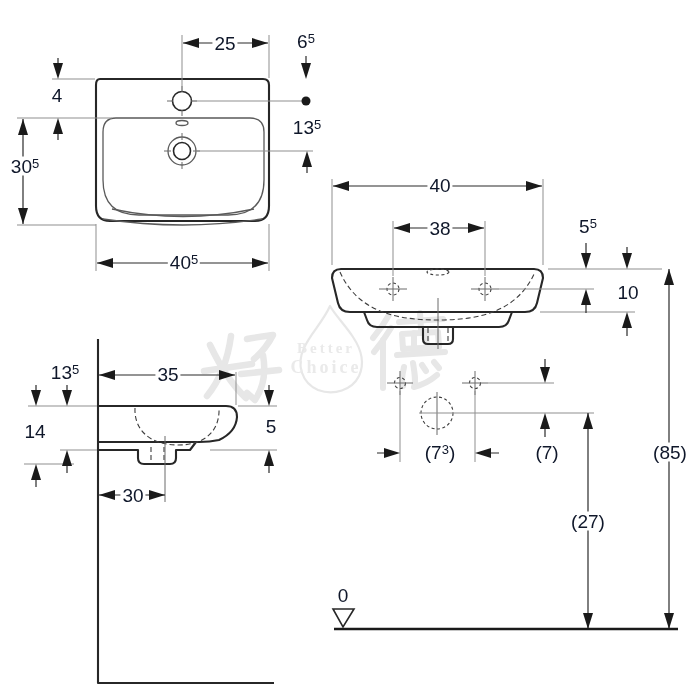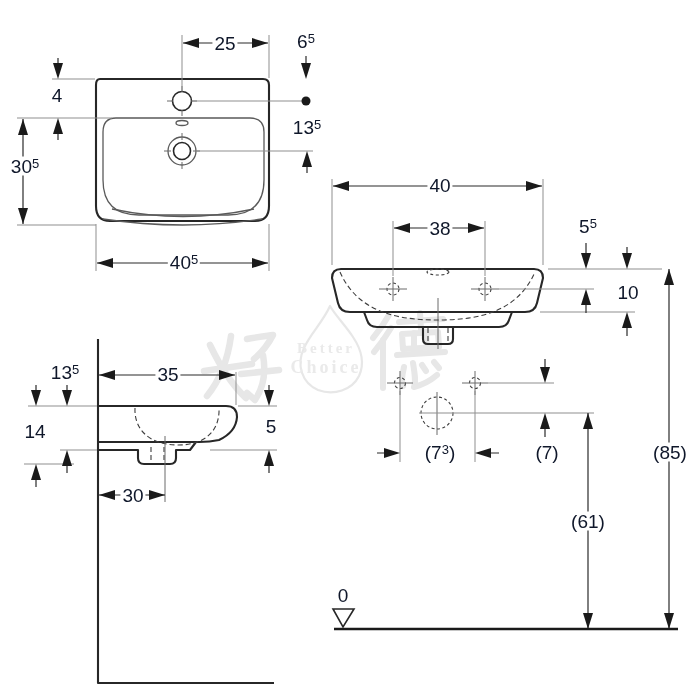--- a/index.html
+++ b/index.html
@@ -267,21 +267,21 @@
   <div class="lbl" style="left:25px;top:166px"><span>30</span><sup>5</sup><span></span></div>
   <div class="lbl" style="left:184px;top:262px"><span>40</span><sup>5</sup><span></span></div>
 
   <div class="lbl" style="left:440px;top:185px"><span>40</span><sup></sup><span></span></div>
   <div class="lbl" style="left:440px;top:228px"><span>38</span><sup></sup><span></span></div>
   <div class="lbl" style="left:588px;top:226px"><span>5</span><sup>5</sup><span></span></div>
   <div class="lbl" style="left:628px;top:292px"><span>10</span><sup></sup><span></span></div>
   <div class="lbl" style="left:440px;top:452px"><span>(7</span><sup>3</sup><span>)</span></div>
   <div class="lbl" style="left:547px;top:452px"><span>(7)</span><sup></sup><span></span></div>
   <div class="lbl" style="left:670px;top:452px"><span>(85)</span><sup></sup><span></span></div>
-  <div class="lbl" style="left:588px;top:521px"><span>(61)</span><sup></sup><span></span></div>
+  <div class="lbl" style="left:588px;top:521px"><span>(27)</span><sup></sup><span></span></div>
   <div class="lbl" style="left:343px;top:595px"><span>0</span><sup></sup><span></span></div>
 
   <div class="lbl" style="left:65px;top:372px"><span>13</span><sup>5</sup><span></span></div>
   <div class="lbl" style="left:168px;top:374px"><span>35</span><sup></sup><span></span></div>
   <div class="lbl" style="left:35px;top:431px"><span>14</span><sup></sup><span></span></div>
   <div class="lbl" style="left:271px;top:426px"><span>5</span><sup></sup><span></span></div>
   <div class="lbl" style="left:133px;top:495px"><span>30</span><sup></sup><span></span></div>
 
 </div>
 

